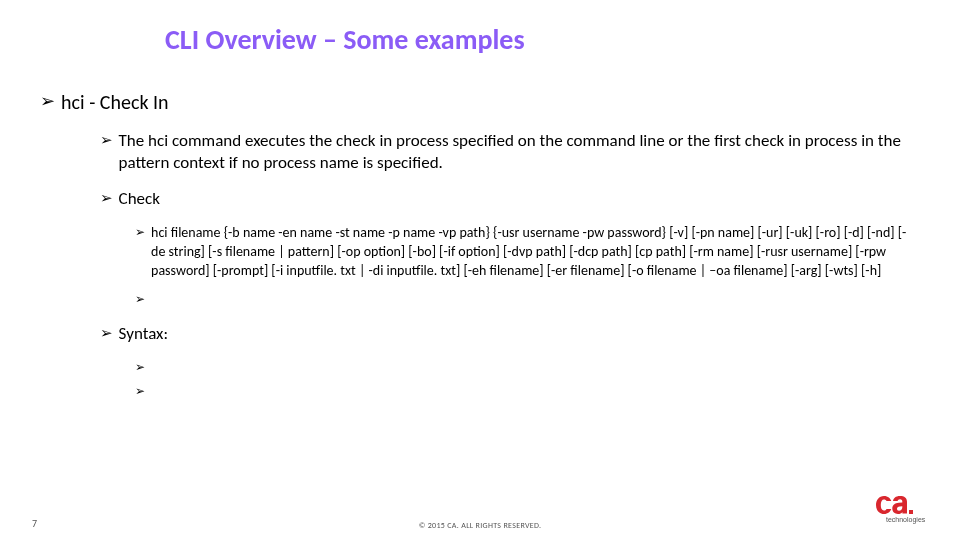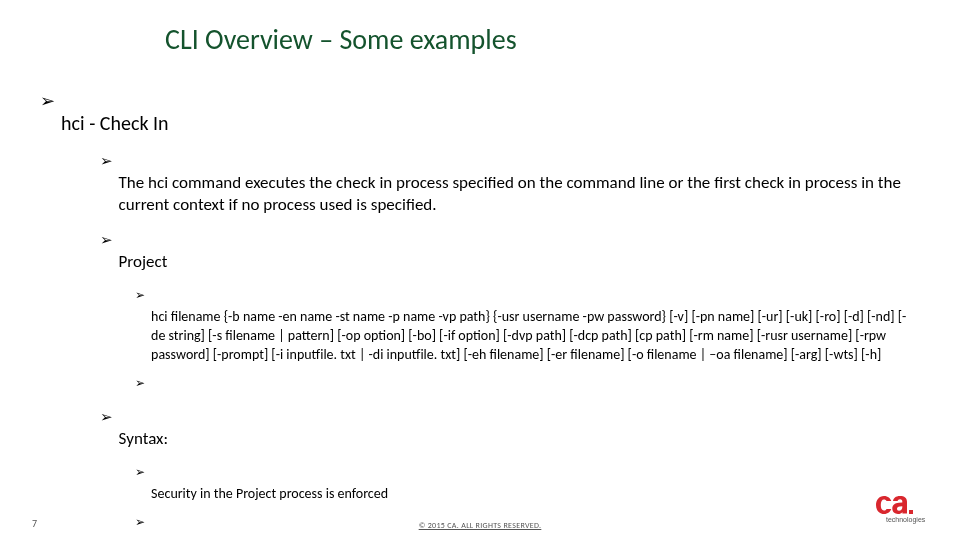--- a/index.html
+++ b/index.html
@@ -1,74 +1,73 @@
 <!DOCTYPE html>
 <html><head>
 <meta charset="utf-8">
 <style>
   * { box-sizing: border-box; margin: 0; padding: 0; }
   html, body { width: 960px; height: 540px; font-family: Calibri, Arial, sans-serif; background: #fff; color: #000; }
   .slide { position: relative; width: 960px; height: 540px; }
-  .title { position: absolute; top: 22px; left: 165px; font-size: 28px; font-weight: 400; color: #14532d; }
+  .title { position: absolute; top: 22px; left: 165px; font-size: 28px; font-weight: 700; color: #8b5cf6; }
   .content { position: absolute; top: 90px; left: 40px; right: 40px; }
   .bullet { display: flex; align-items: flex-start; }
   .arrow { font-family: Arial, sans-serif; margin-right: 6px; line-height: 1; }
   .l1 { font-size: 20px; margin-bottom: 16px; }
   .l1 .arrow { font-size: 18px; margin-top: 2px; }
   .l2 { font-size: 17px; margin-left: 60px; margin-bottom: 14px; line-height: 1.3; }
   .l2 .arrow { font-size: 15px; margin-top: 2px; }
   .l3 { font-size: 14px; margin-left: 95px; margin-bottom: 10px; line-height: 1.35; }
   .l3 .arrow { font-size: 12px; margin-top: 2px; }
-  .body-text { display: inline; margin-top: 21px; }
+  .body-text { display: inline; }
   .footer { position: absolute; bottom: 10px; left: 0; right: 0; height: 20px; }
   .pagenum { position: absolute; left: 32px; bottom: 0; font-size: 10px; color: #555; }
-  .copyright { position: absolute; left: 0; right: 0; bottom: 0; text-align: center; font-size: 8px; color: #555; letter-spacing: 0.3px; text-decoration: underline; }
+  .copyright { position: absolute; left: 0; right: 0; bottom: 0; text-align: center; font-size: 8px; color: #555; letter-spacing: 0.3px; }
   .logo { position: absolute; right: 30px; bottom: 6px; }
   .logo svg { display: block; }
 </style>
 </head>
 <body>
 <div class="slide">
 
   <div class="title">CLI Overview – Some examples</div>
 
   <div class="content">
 
     <div class="bullet l1">
       <span class="arrow">➢</span>
       <span class="body-text">hci - Check In</span>
     </div>
 
     <div class="bullet l2">
       <span class="arrow">➢</span>
-      <span class="body-text">The hci command executes the check in process specified on the command line or the first check in process in the current context if no process used is specified.</span>
+      <span class="body-text">The hci command executes the check in process specified on the command line or the first check in process in the pattern context if no process name is specified.</span>
     </div>
 
     <div class="bullet l2">
       <span class="arrow">➢</span>
-      <span class="body-text">Project</span>
+      <span class="body-text">Check</span>
     </div>
 
     <div class="bullet l3">
       <span class="arrow">➢</span>
       <span class="body-text">hci filename {-b name -en name -st name -p name -vp path} {-usr username -pw password} [-v] [-pn name] [-ur] [-uk] [-ro] [-d] [-nd] [-de string] [-s filename | pattern] [-op option] [-bo] [-if option] [-dvp path] [-dcp path] [cp path] [-rm name] [-rusr username] [-rpw password] [-prompt] [-i inputfile. txt | -di inputfile. txt] [-eh filename] [-er filename] [-o filename | –oa filename] [-arg] [-wts] [-h]</span>
     </div>
 
     <div class="bullet l3">
       <span class="arrow">➢</span>
     </div>
 
     <div class="bullet l2" style="margin-top:18px;">
       <span class="arrow">➢</span>
       <span class="body-text">Syntax:</span>
     </div>
 
     <div class="bullet l3">
       <span class="arrow">➢</span>
-      <span class="body-text">Security in the Project process is enforced</span>
     </div>
 
     <div class="bullet l3">
       <span class="arrow">➢</span>
     </div>
 
   </div>
 
   <div class="footer">
     <div class="pagenum">7</div>

